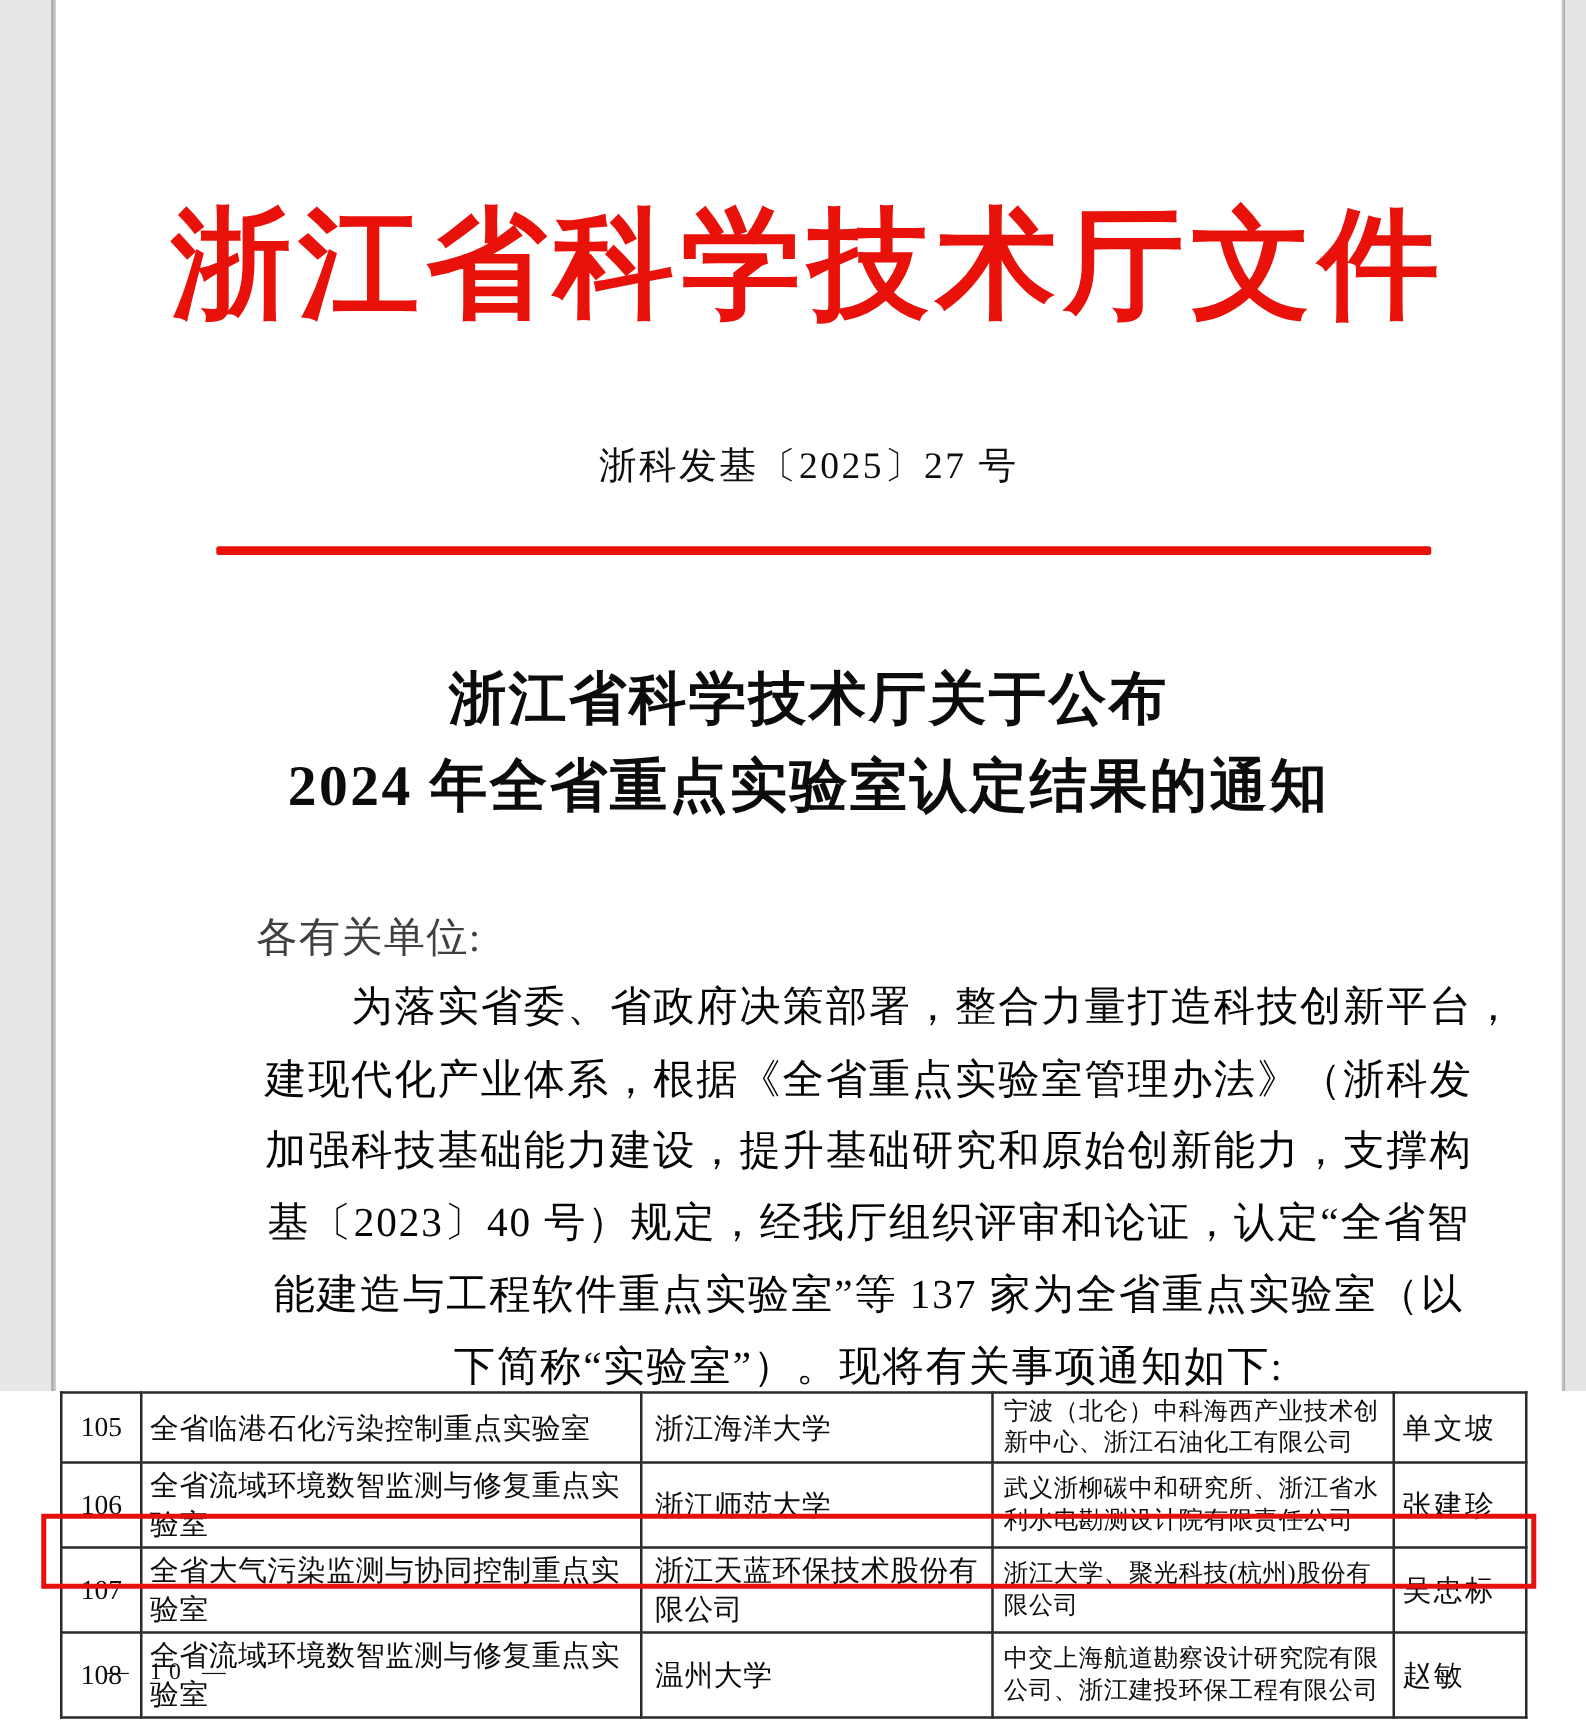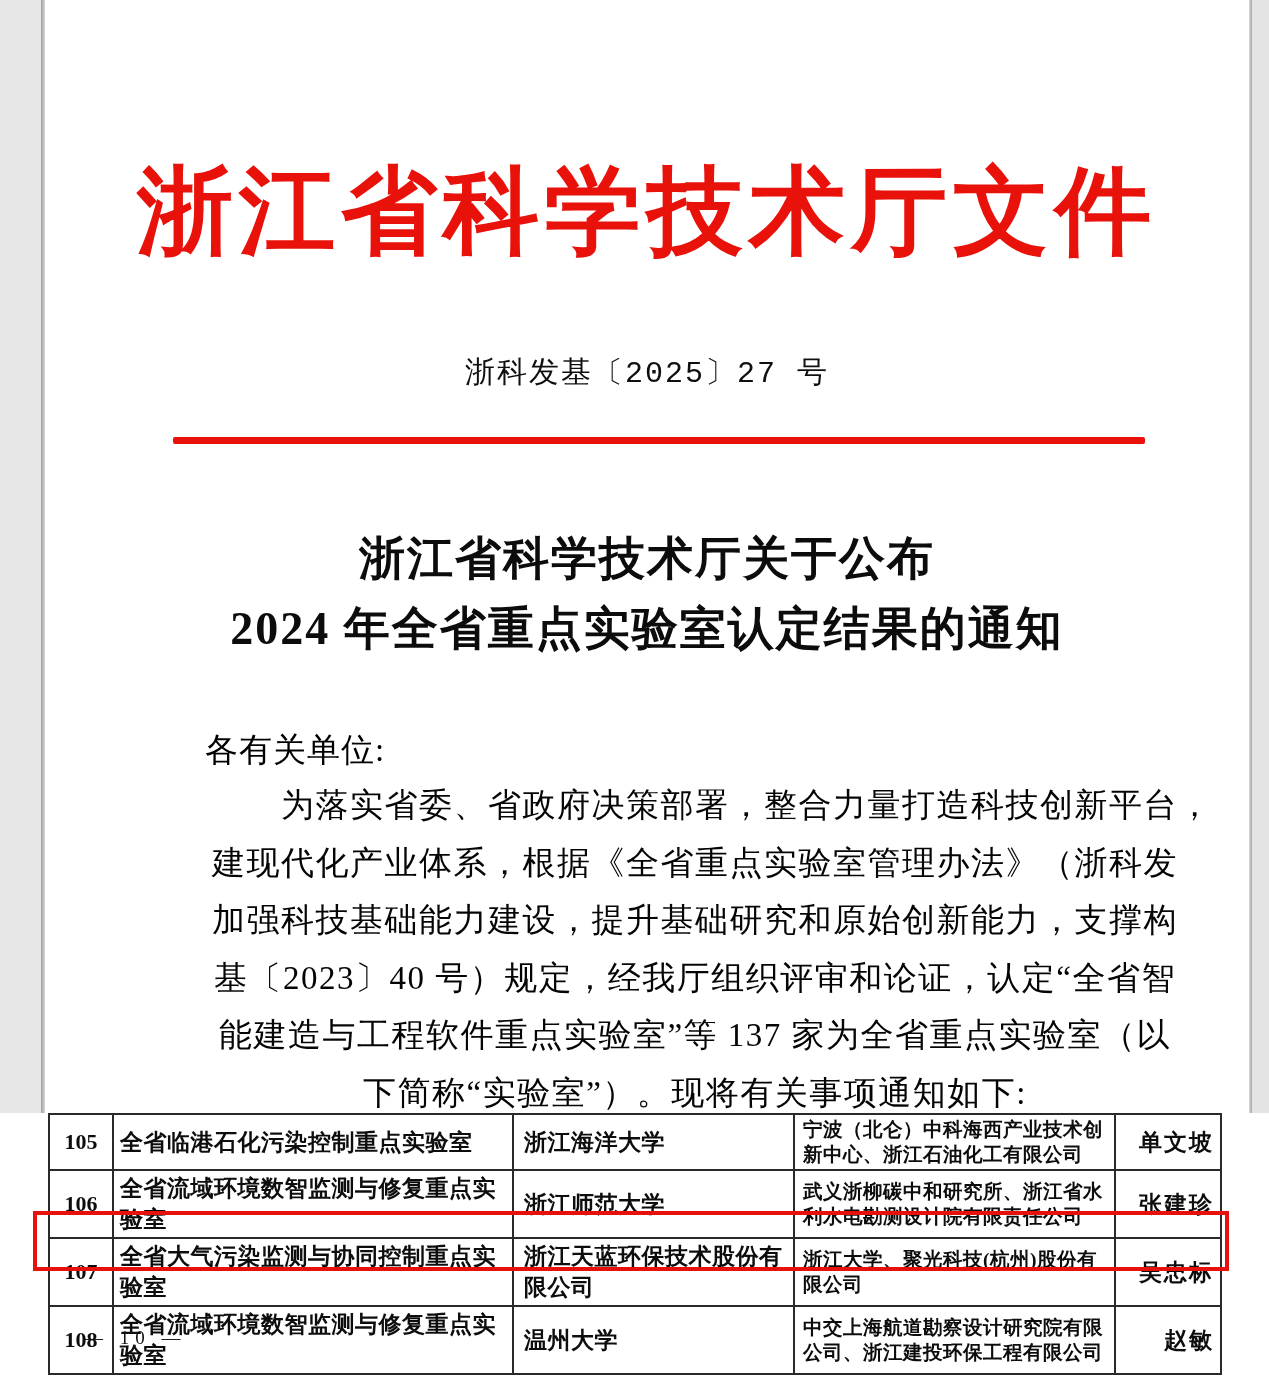--- a/index.html
+++ b/index.html
@@ -40,79 +40,77 @@
     color: #e8120b;
     font-family: "Liberation Serif", "DejaVu Serif", serif;
     white-space: nowrap;
   }
 
   #doc-number {
     position: absolute; left: 0; top: 352px; width: 100%;
     text-align: center;
     font-size: 30px; color: #0f0f0f; letter-spacing: 2px;
     white-space: nowrap;
-    font-family: Liberation Mono, monospace;
   }
 
   #red-rule {
     position: absolute; left: 128px; top: 437px; width: 972px; height: 7px;
     background: #e8120b; border-radius: 2px;
   }
 
   .doc-title-line {
     position: absolute; left: 0; width: 100%;
     text-align: center;
     font-size: 46px; font-weight: bold; color: #0c0c0c;
     letter-spacing: 2px; white-space: nowrap;
   }
   #doc-title-1 { top: 528px; }
   #doc-title-2 { top: 598px; }
 
   #salutation {
     position: absolute; left: 160px; top: 728px;
-    font-size: 33px; color: #000000; letter-spacing: 1px;
+    font-size: 33px; color: #404040; letter-spacing: 1px;
   }
 
   #body-lines { position: absolute; left: 160px; top: 783px; width: 980px; text-align: center; }
   .body-line {
     height: 57.5px;
     font-size: 33px; color: #050505; letter-spacing: 1.5px;
     white-space: nowrap;
   }
   .body-line.indented { padding-left: 76px; }
 
   
   #table-section {
     position: absolute; left: 0; top: 1113px; width: 1269px; height: 273px;
     background: #ffffff;
   }
 
   table#lab-table {
     position: absolute; left: 48px; top: 0;
     border-collapse: collapse; table-layout: fixed;
     width: 1172px;
-    font-weight: bold;
   }
   #lab-table td {
     border: 2px solid #2a2a2a;
     font-size: 23px; color: #0d0d0d;
     padding: 2px 6px;
     overflow: hidden;
   }
   #lab-table col.c-no      { width: 64px; }
   #lab-table col.c-lab     { width: 400px; }
   #lab-table col.c-host    { width: 281px; }
   #lab-table col.c-partner { width: 321px; }
   #lab-table col.c-person  { width: 106px; }
 
   #lab-table td.td-no     { text-align: center; font-size: 22px; }
   #lab-table td.td-lab    { letter-spacing: 0.5px; }
   #lab-table td.td-host   { padding-left: 10px; letter-spacing: 0.5px; }
   #lab-table td.td-partner{ font-size: 19.5px; line-height: 25px; padding: 2px 4px 2px 8px; letter-spacing: 0.5px; }
-  #lab-table td.td-person { text-align: right; letter-spacing: 2px; }
+  #lab-table td.td-person { text-align: left; letter-spacing: 2px; }
 
   tr.row-105 { height: 53px; }
   tr.row-106 { height: 50px; margin-left: 16px; }
   tr.row-107 { height: 49px; border-radius: 22px; }
   tr.row-108 { height: 48px; }
 
   #highlight-box {
     position: absolute; left: 33px; top: 1211px;
     width: 1196px; height: 60px;
     border: 4px solid #e8100c;

